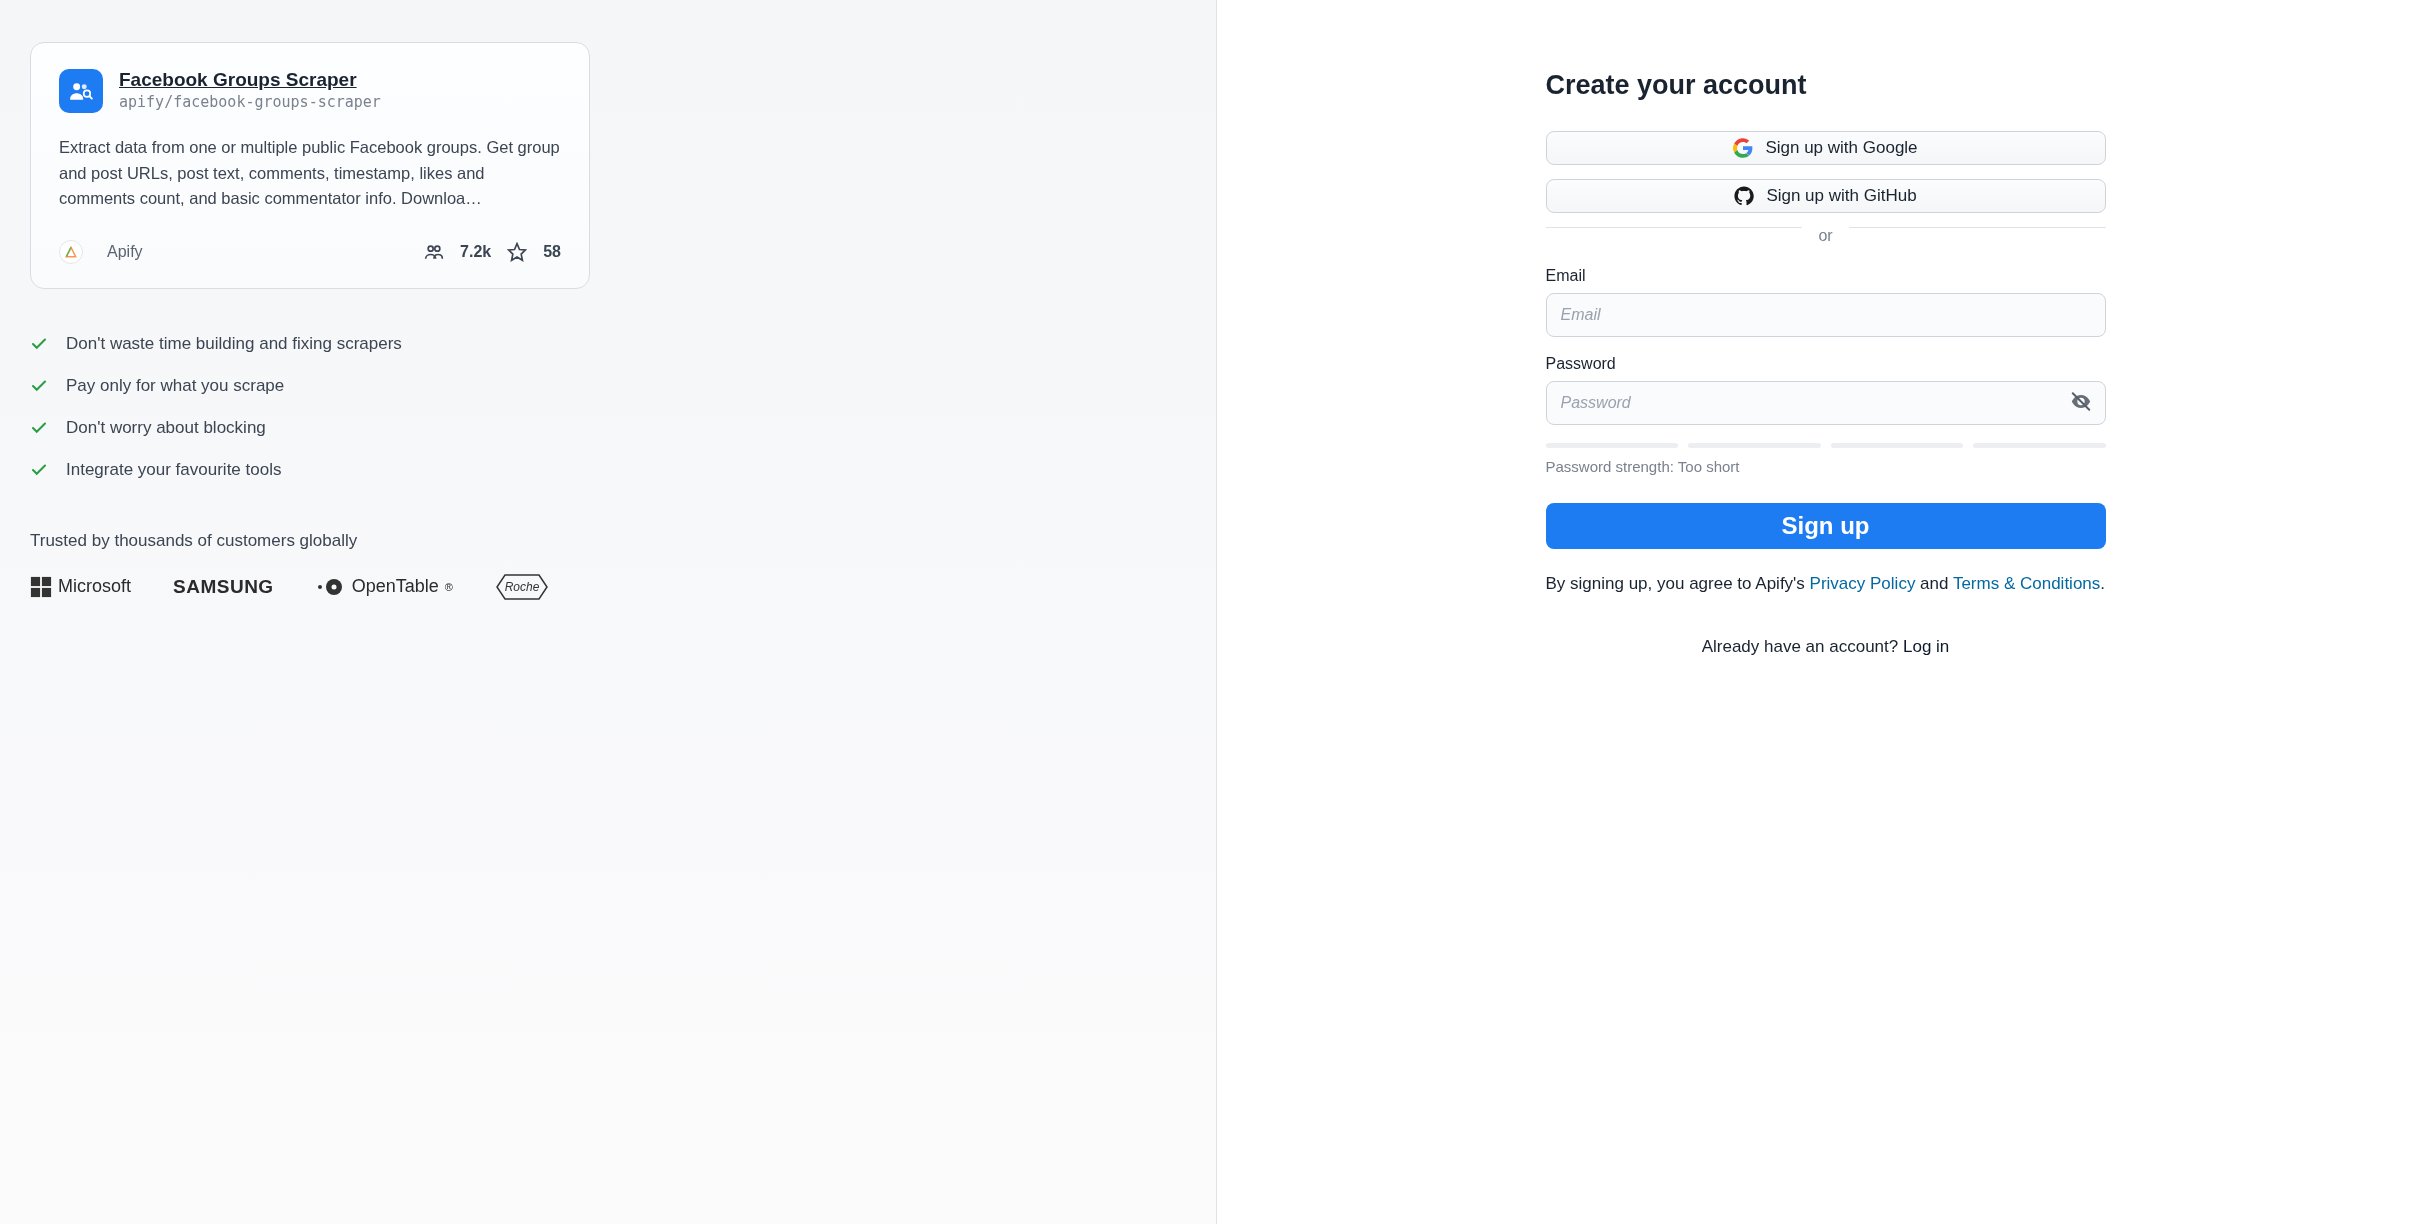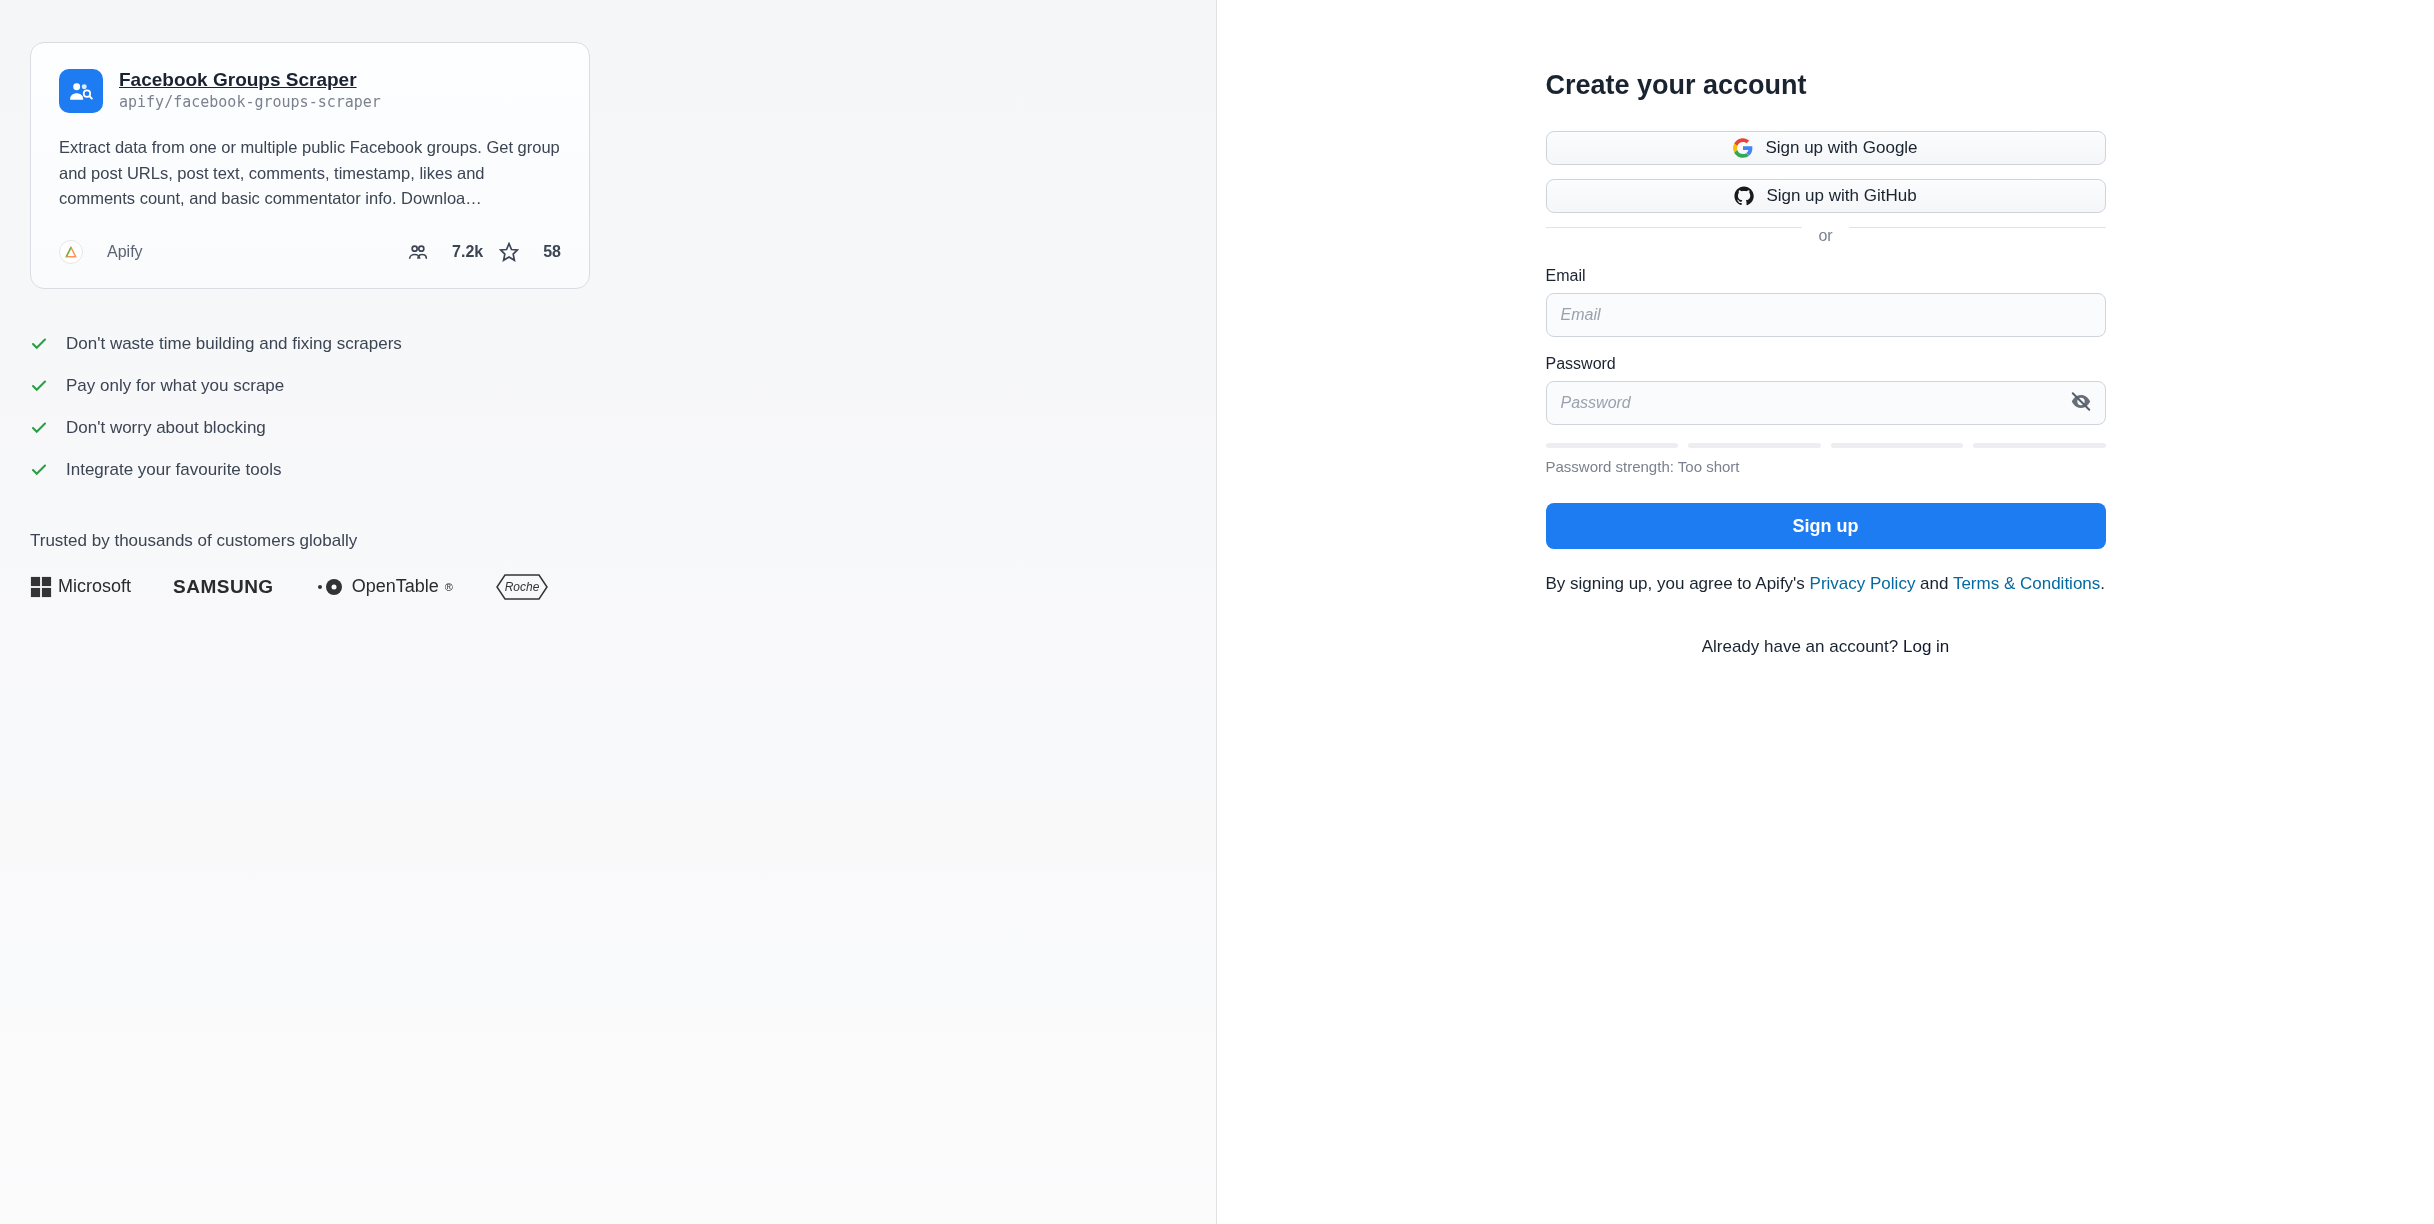--- a/index.html
+++ b/index.html
@@ -79,21 +79,21 @@
   .author {
     display:flex;align-items:center;gap:24px;
     color:#5b6472;font-size:16px;
   }
   .author-avatar{
     width:24px;height:24px;border-radius:50%;
     background:#fff;border:1px solid #e3e6ea;
     display:flex;align-items:center;justify-content:center;
   }
   .stats{display:flex;align-items:center;gap:16px;color:#3c4553;font-size:16px;font-weight:600;}
-  .stat{display:flex;align-items:center;gap:24px;}
+  .stat{display:flex;align-items:center;gap:16px;}
   .benefits{list-style:none;margin-bottom:40px;}
   .benefits li{
     display:flex;align-items:center;gap:18px;
     font-size:17px;color:#3c4553;
     padding:11px 0;
   }
   .check-icon{color:#2a9e44;flex-shrink:0;}
   .trusted{
     font-size:17px;color:#3c4553;margin-bottom:22px;
   }
@@ -145,21 +145,21 @@
     background:none;border:none;cursor:pointer;color:#565e6b;
     padding:4px;
   }
   .strength-bars{display:flex;gap:10px;margin-top:6px;margin-bottom:10px;}
   .strength-bar{flex:1;height:5px;background:#eceef1;border-radius:3px;}
   .strength-label{font-size:15px;color:#7a828e;margin-bottom:28px;}
   .submit-btn{
     width:100%;height:46px;
     background:#1d7cf2;color:#fff;
     border:none;border-radius:8px;
-    font-size:18px;font-weight:600;cursor:pointer;
+    font-size:24px;font-weight:600;cursor:pointer;
     margin-bottom:22px;
   }
   .legal{font-size:17px;color:#1a2330;line-height:1.5;margin-bottom:40px;}
   .legal a{color:#0369a1;text-decoration:none;}
   .login-line{text-align:center;font-size:17px;color:#1a2330;}
   .login-line a{color:#0f172a;text-decoration:none;}
 </style>
 </head>
 <body>
 

